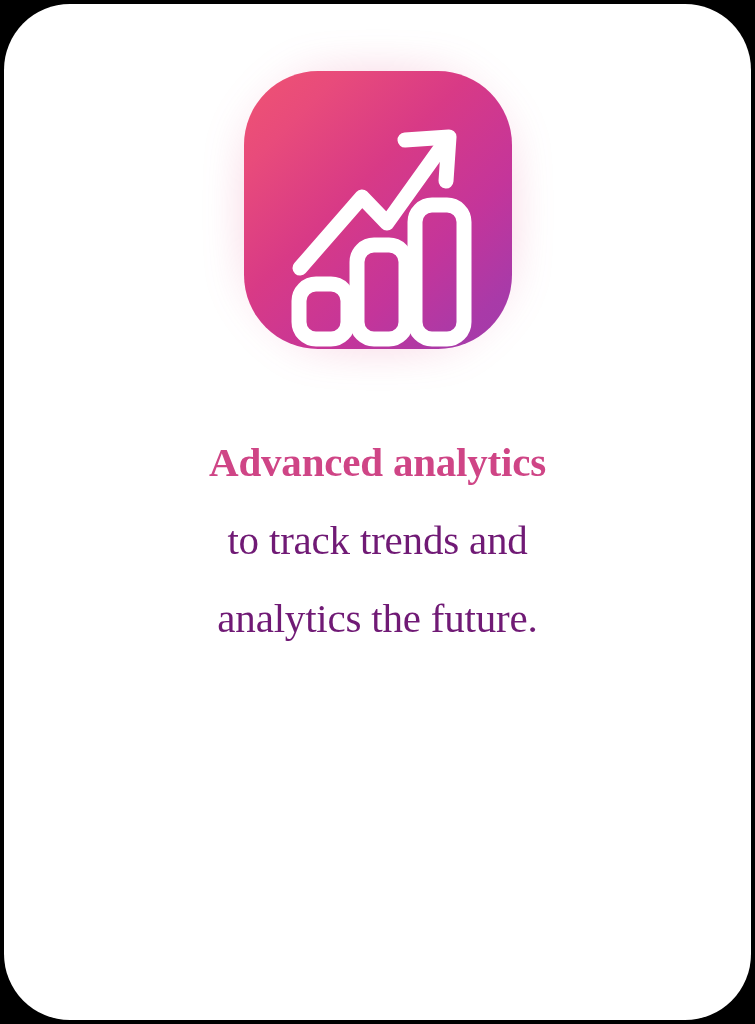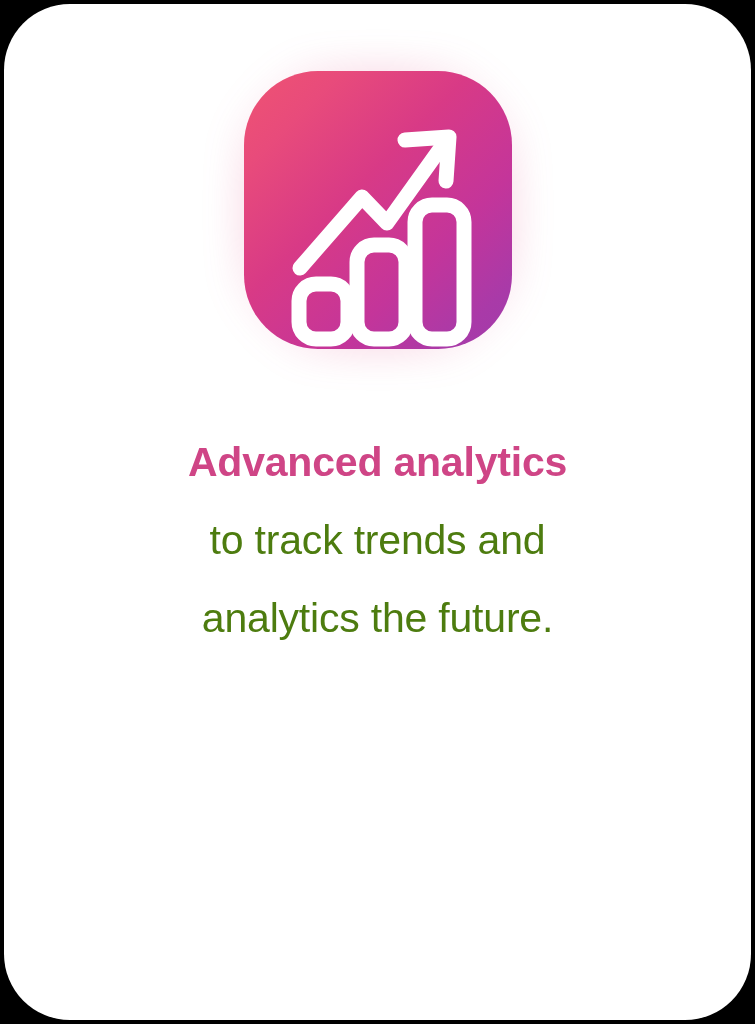--- a/index.html
+++ b/index.html
@@ -84,39 +84,40 @@
     width: 268px;
     height: 278px;
   }
 
   
   .text-block {
     width: 100%;
     margin-top: 74px;
     text-align: center;
     flex: none;
+    font-family: Liberation Serif, serif;
   }
 
   .headline {
     display: block;
     font-size: 41px;
     font-weight: 700;
     line-height: 78px;
     letter-spacing: -0.2px;
     color: #cf4586;
     white-space: nowrap;
   }
 
   .subline {
     display: block;
     font-size: 41px;
     font-weight: 400;
     line-height: 78px;
     letter-spacing: -0.2px;
-    color: #4d7c0f;
+    color: #701a75;
     white-space: nowrap;
   }
 </style>
 </head>
 <body>
 
 <div class="stage">
 
   <div class="card">
 

